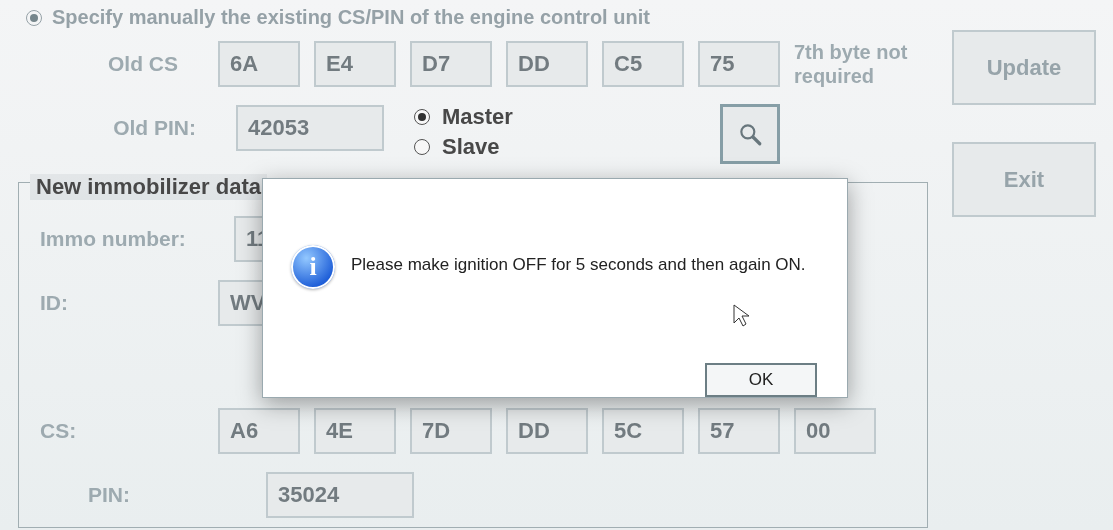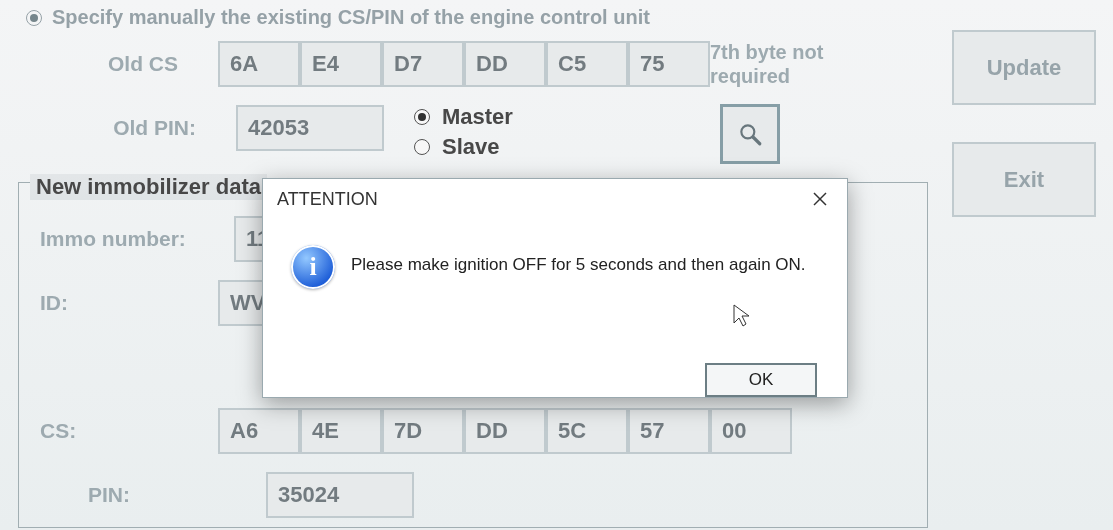--- a/index.html
+++ b/index.html
@@ -41,20 +41,21 @@
     }
 
     .byte-box {
       width: 82px; height: 46px;
       border: 2px solid #c6d0d4;
       background: #eef1f2;
       color: #767f84;
       font-size: 22px;
       font-weight: 600;
       padding: 8px 10px;
+      margin-right: 14px;
     }
 
     .pin-box {
       width: 148px; height: 46px;
       border: 2px solid #c6d0d4;
       background: #eef1f2;
       color: #767f84;
       font-size: 22px;
       font-weight: 600;
       padding: 8px 10px;
@@ -233,29 +234,20 @@
   </div>
 
   <div class="row" style="left:40px; top:472px;">
     <div class="label" style="width:160px; text-align:left; margin-right:18px;margin-left:48px;">PIN:</div>
     <div class="pin-box">35024</div>
   </div>
 
 </div>
 
 <div class="dialog">
-  <div class="dialog-title">
-    <span class="dialog-title-text">ATTENTION</span>
-    <span class="dialog-close">
-      <svg width="14" height="14" viewBox="0 0 14 14">
-        <line x1="1" y1="1" x2="13" y2="13" stroke="#333" stroke-width="1.5"></line>
-        <line x1="13" y1="1" x2="1" y2="13" stroke="#333" stroke-width="1.5"></line>
-      </svg>
-    </span>
-  </div>
   <div class="dialog-body">
     <div class="info-icon">i</div>
     <div class="dialog-msg">Please make ignition OFF for 5 seconds and then again ON.</div>
   </div>
   <div class="dialog-footer">
     <div class="ok-btn">
       <span>OK</span>
     </div>
   </div>
 </div>

